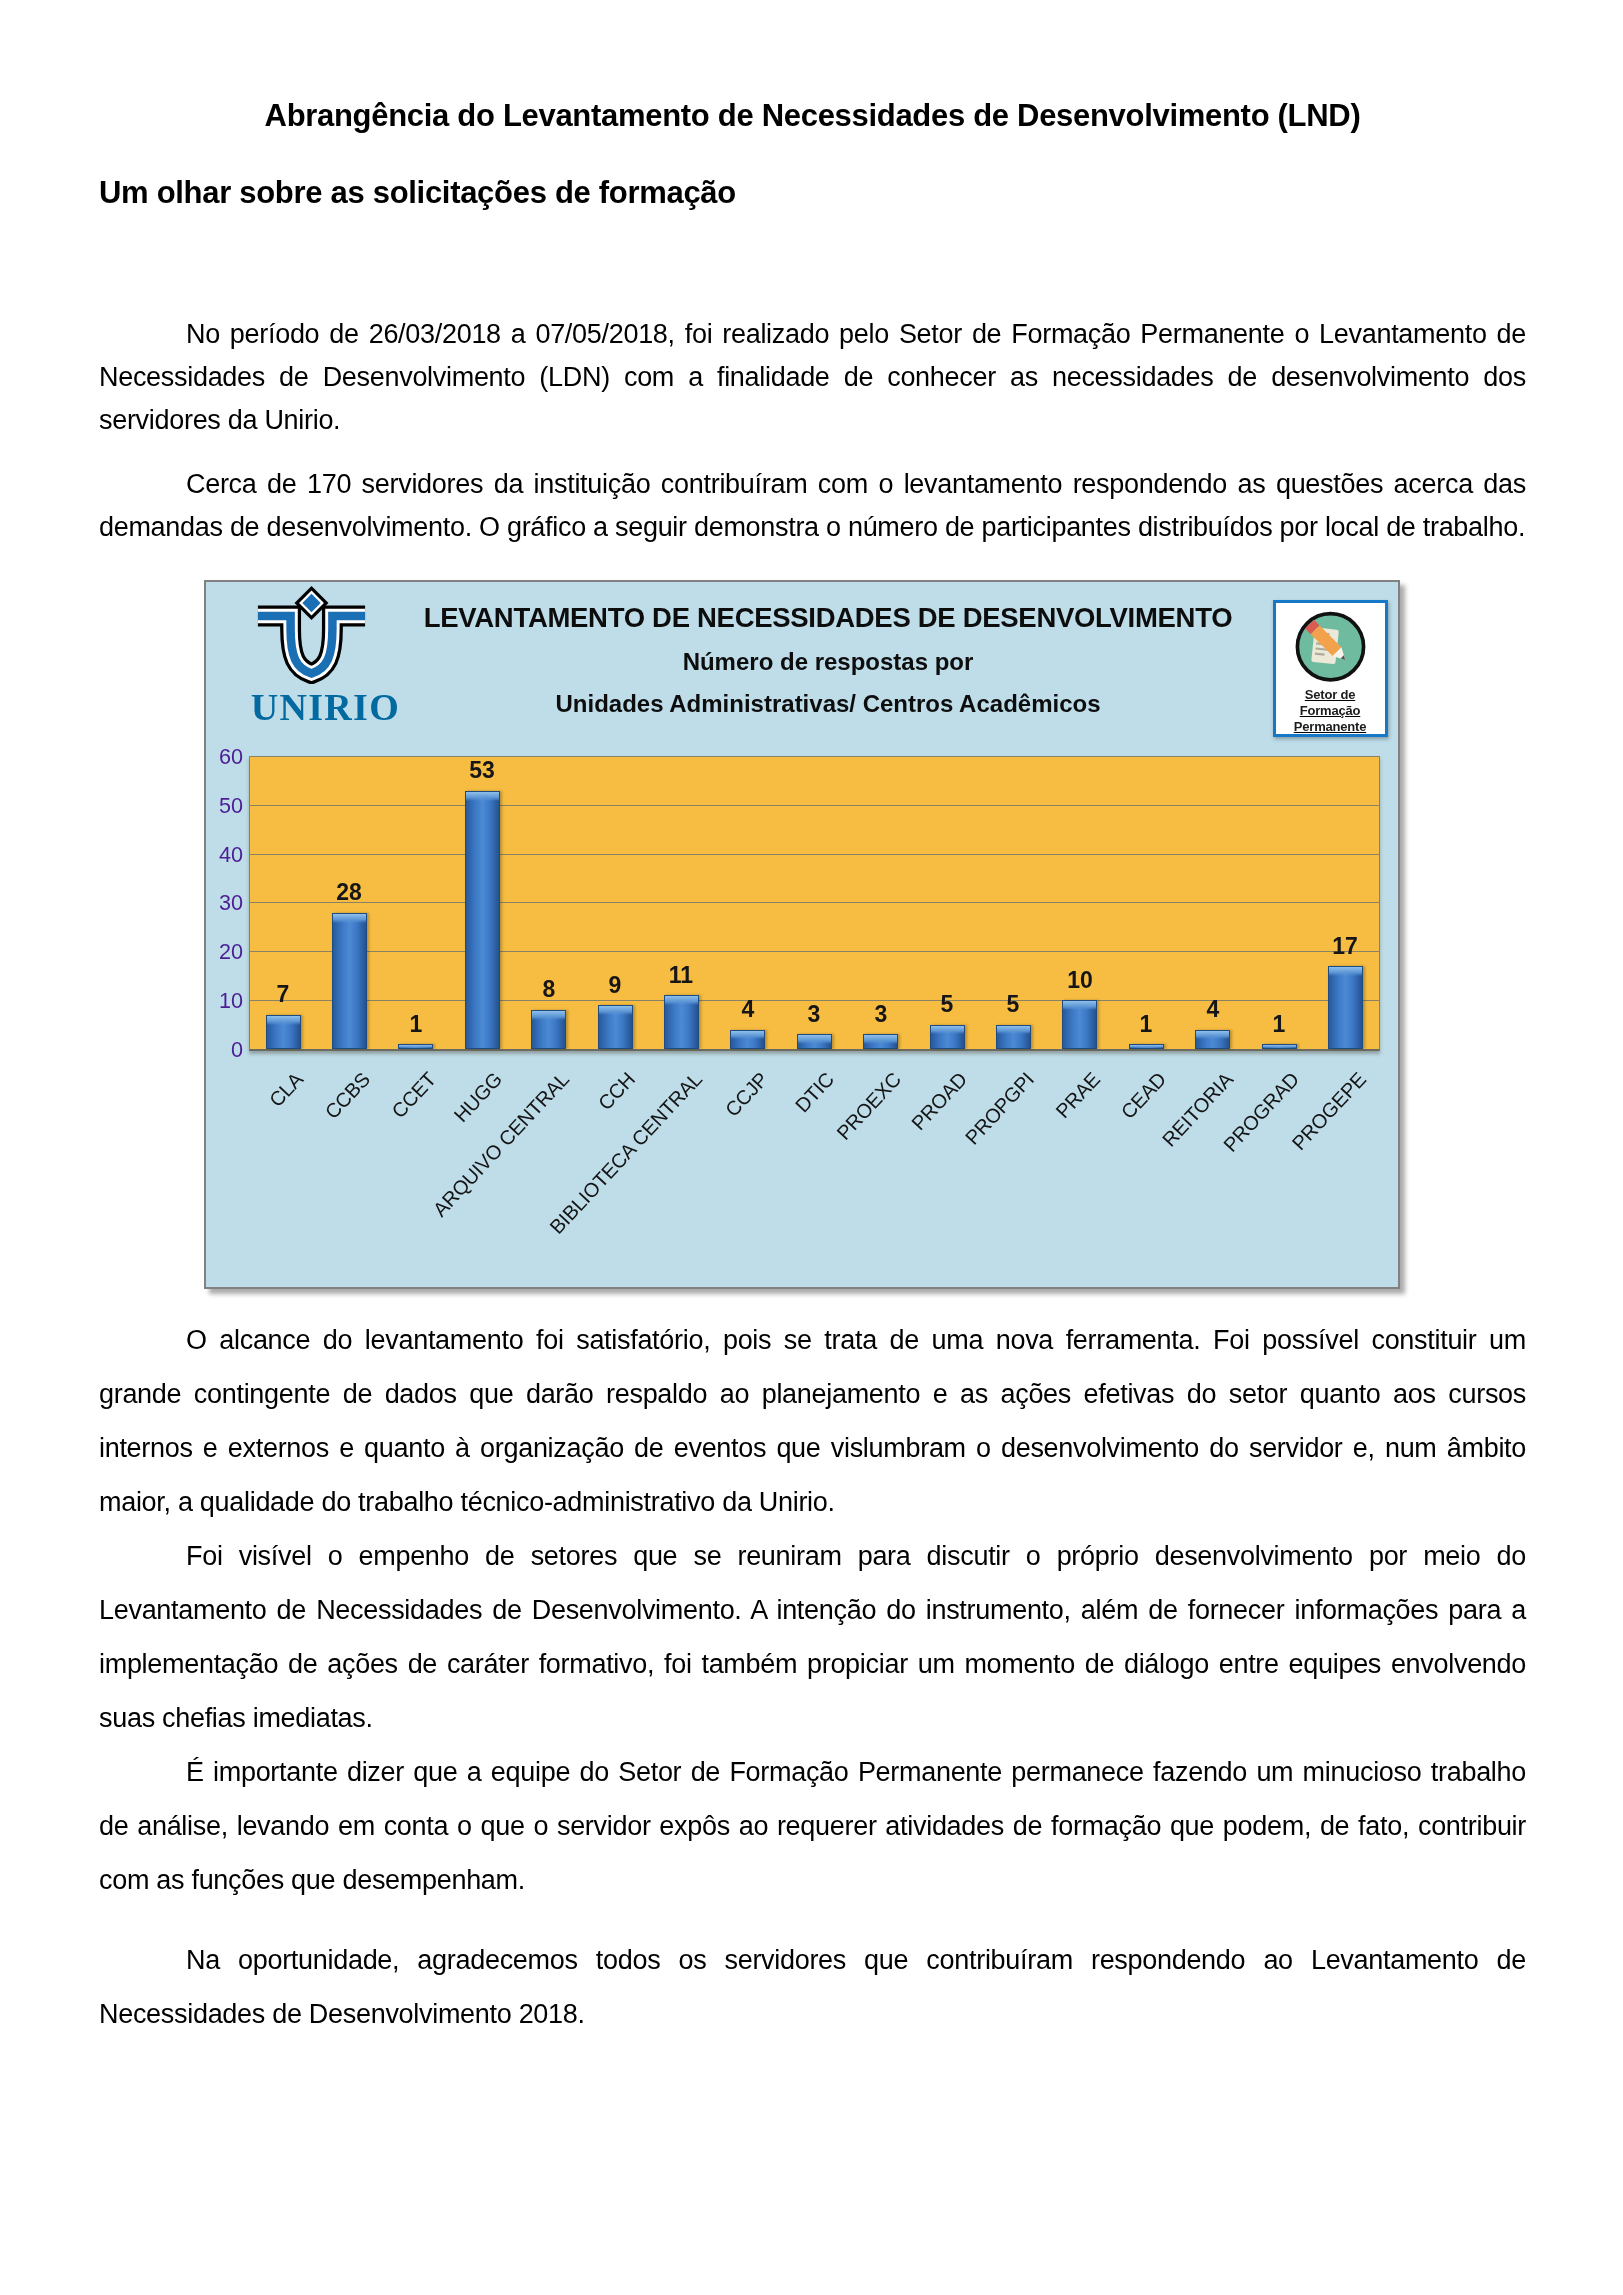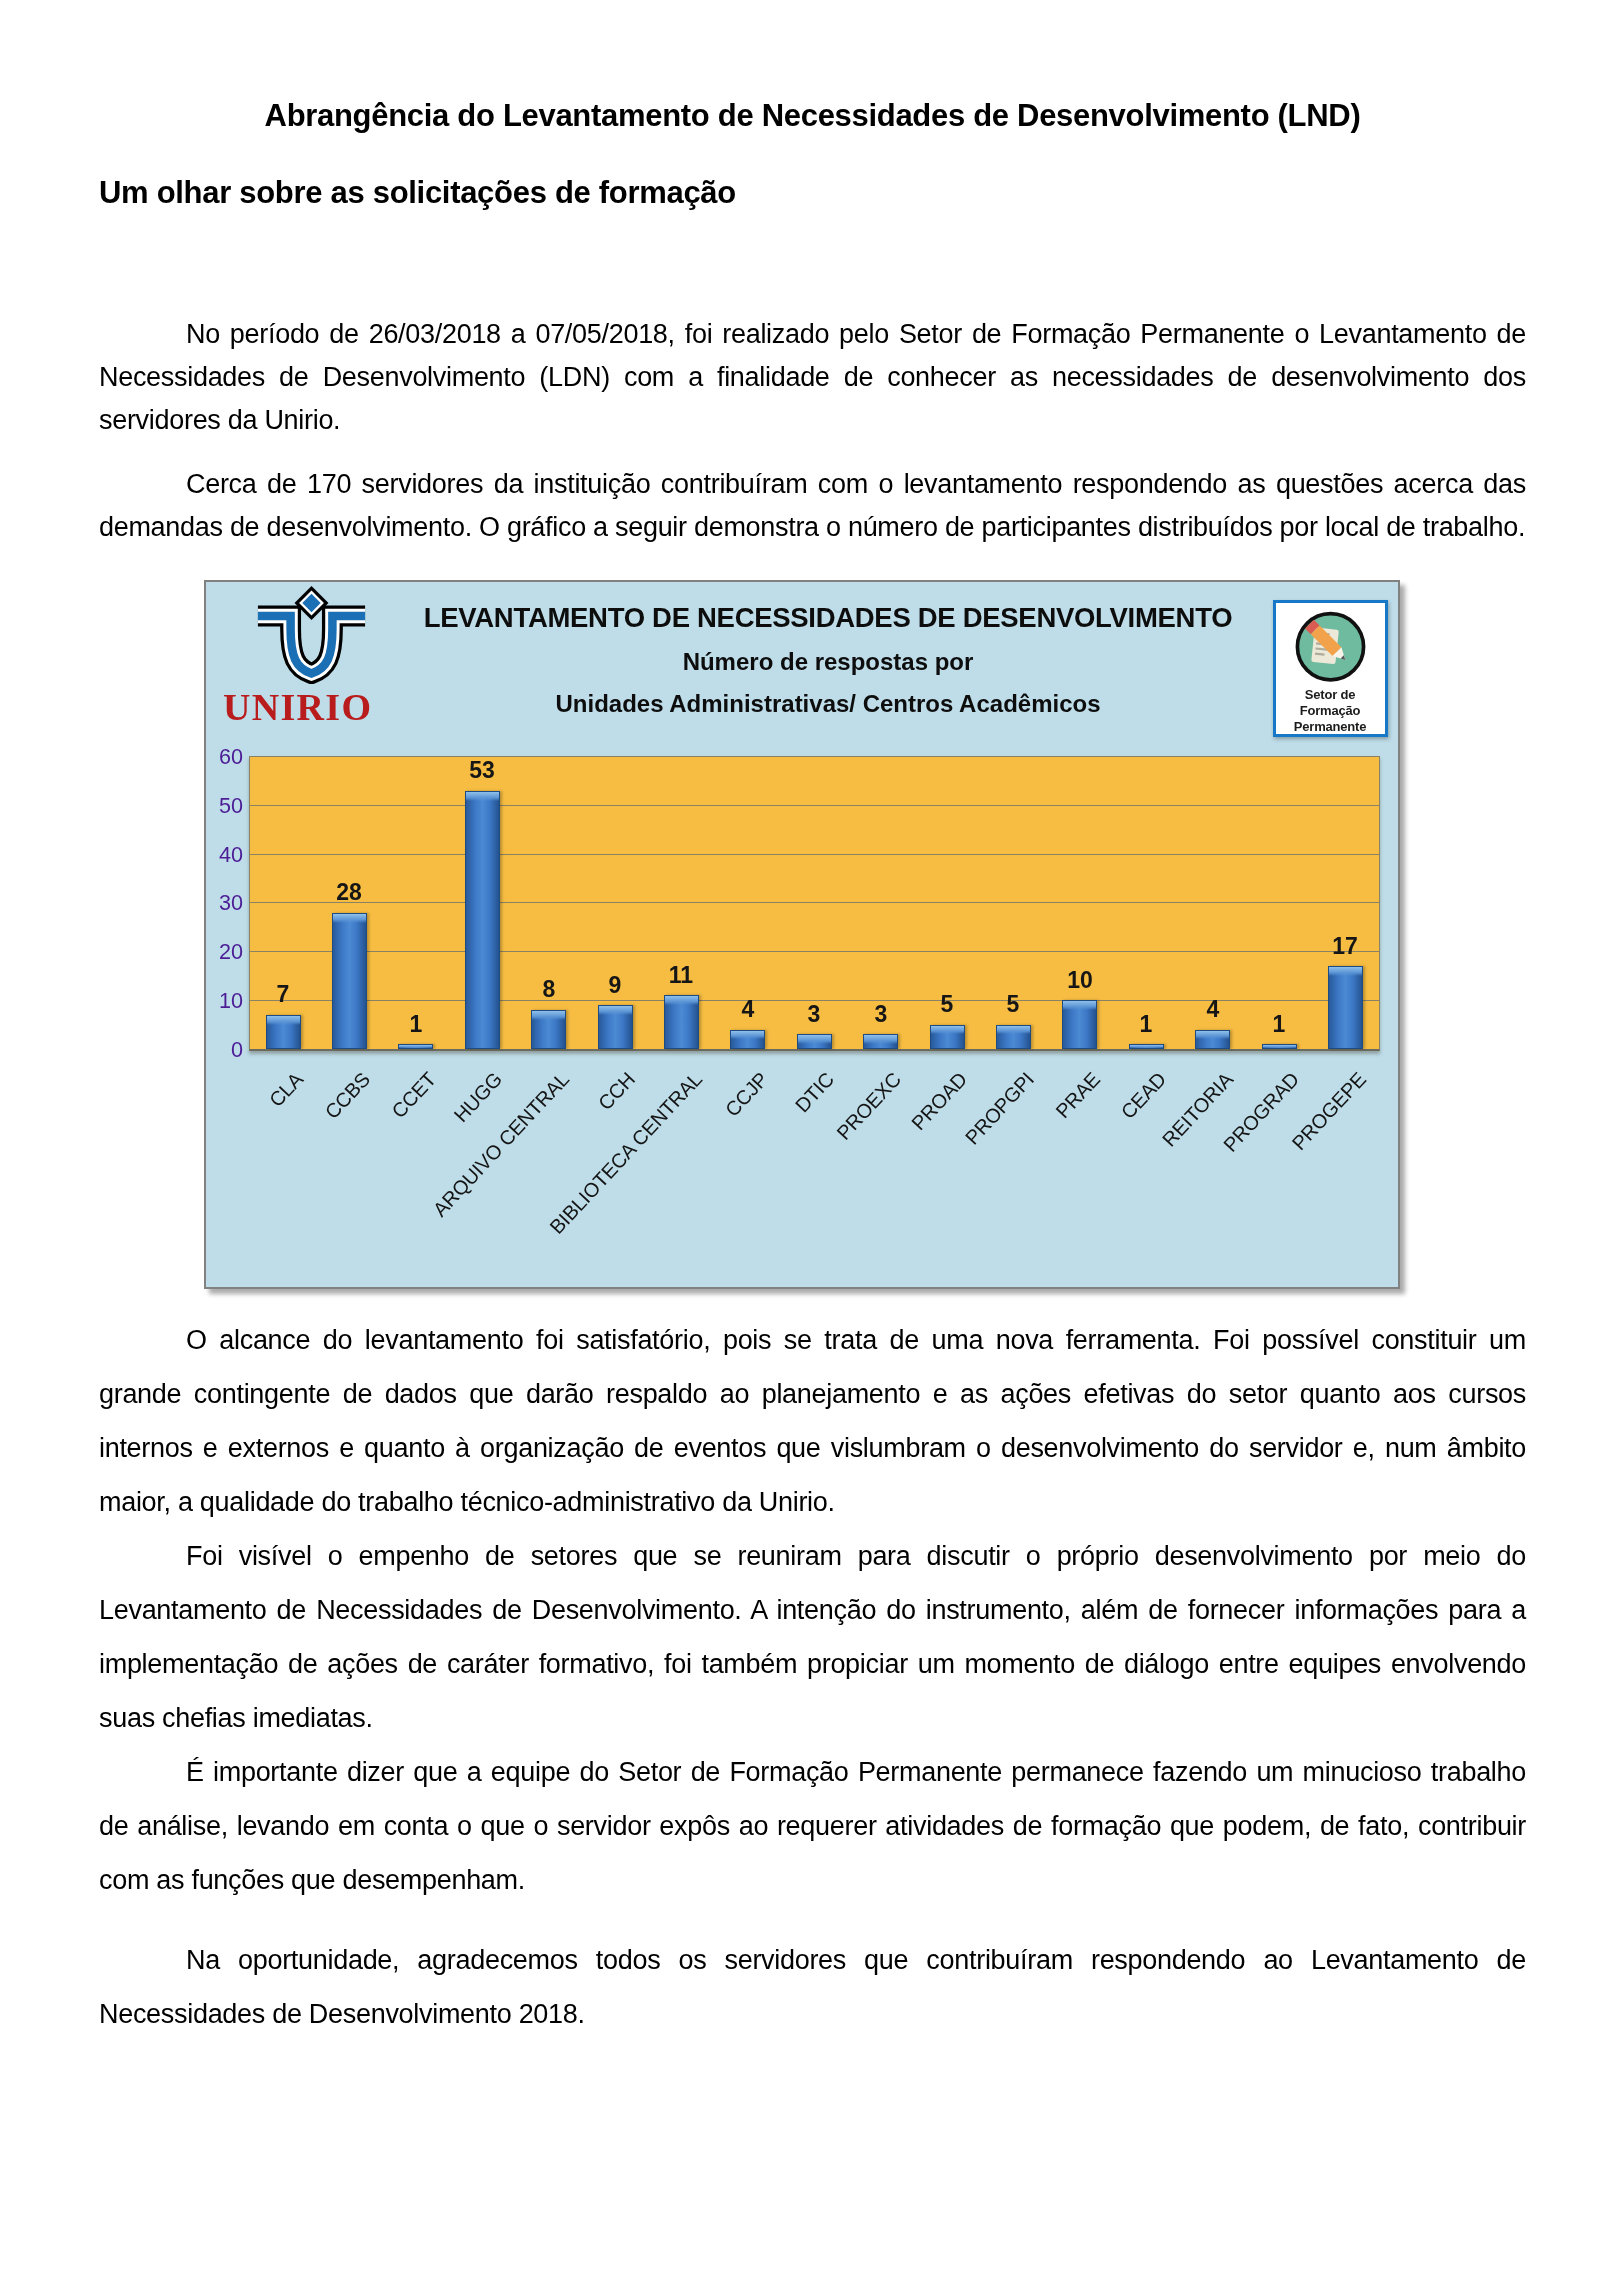--- a/index.html
+++ b/index.html
@@ -34,28 +34,28 @@
     box-shadow:5.2px 5.2px 4.6px #ababab;
   }
   .chart-titles{position:absolute;left:167px;top:0;width:910px;text-align:center;}
   .chart-title-1{margin-top:19.6px;font-size:27.5px;font-weight:bold;color:#0d0d0d;letter-spacing:-0.3px;}
   .chart-title-2{margin-top:14.4px;font-size:24px;font-weight:bold;color:#0d0d0d;}
   .chart-title-3{margin-top:14.4px;font-size:24px;font-weight:bold;color:#0d0d0d;}
 
   .logo-wrap{position:absolute;left:17px;top:3.9px;width:177px;height:151px;}
   .logo-wrap svg{display:block;margin:0 auto;}
   .logo-wordmark{
-    margin-top:1.3px;text-align:left;font-family:"Liberation Serif","DejaVu Serif",serif;
-    font-weight:bold;font-size:38px;letter-spacing:1.3px;color:#b91c1c;
+    margin-top:1.3px;text-align:right;font-family:"Liberation Serif","DejaVu Serif",serif;
+    font-weight:bold;font-size:38px;letter-spacing:1.3px;color:#0369a1;
   }
 
   .badge{
     position:absolute;right:10.5px;top:18.3px;width:115px;height:137px;background:#ffffff;
     border:3.9px solid #1778C8;box-sizing:border-box;box-shadow:1.3px 2px 3.9px rgba(0,0,0,.30);
-    display:flex;flex-direction:column;align-items:center;justify-content:space-between;
+    display:flex;flex-direction:column;align-items:center;justify-content:space-between;text-decoration:underline;
   }
   .badge svg{margin-top:6.5px;}
   .badge-label{
     margin-top:3.9px;font-size:13px;line-height:15.7px;font-weight:bold;color:#1c1c1c;
     text-align:center;letter-spacing:-0.2px;
   }
 
   .plot{
     position:absolute;left:43px;top:174px;width:1129px;height:292px;
     background:#F7BD42;border:1.3px solid #8A8264;border-bottom:2.6px solid #6B6B5F;

